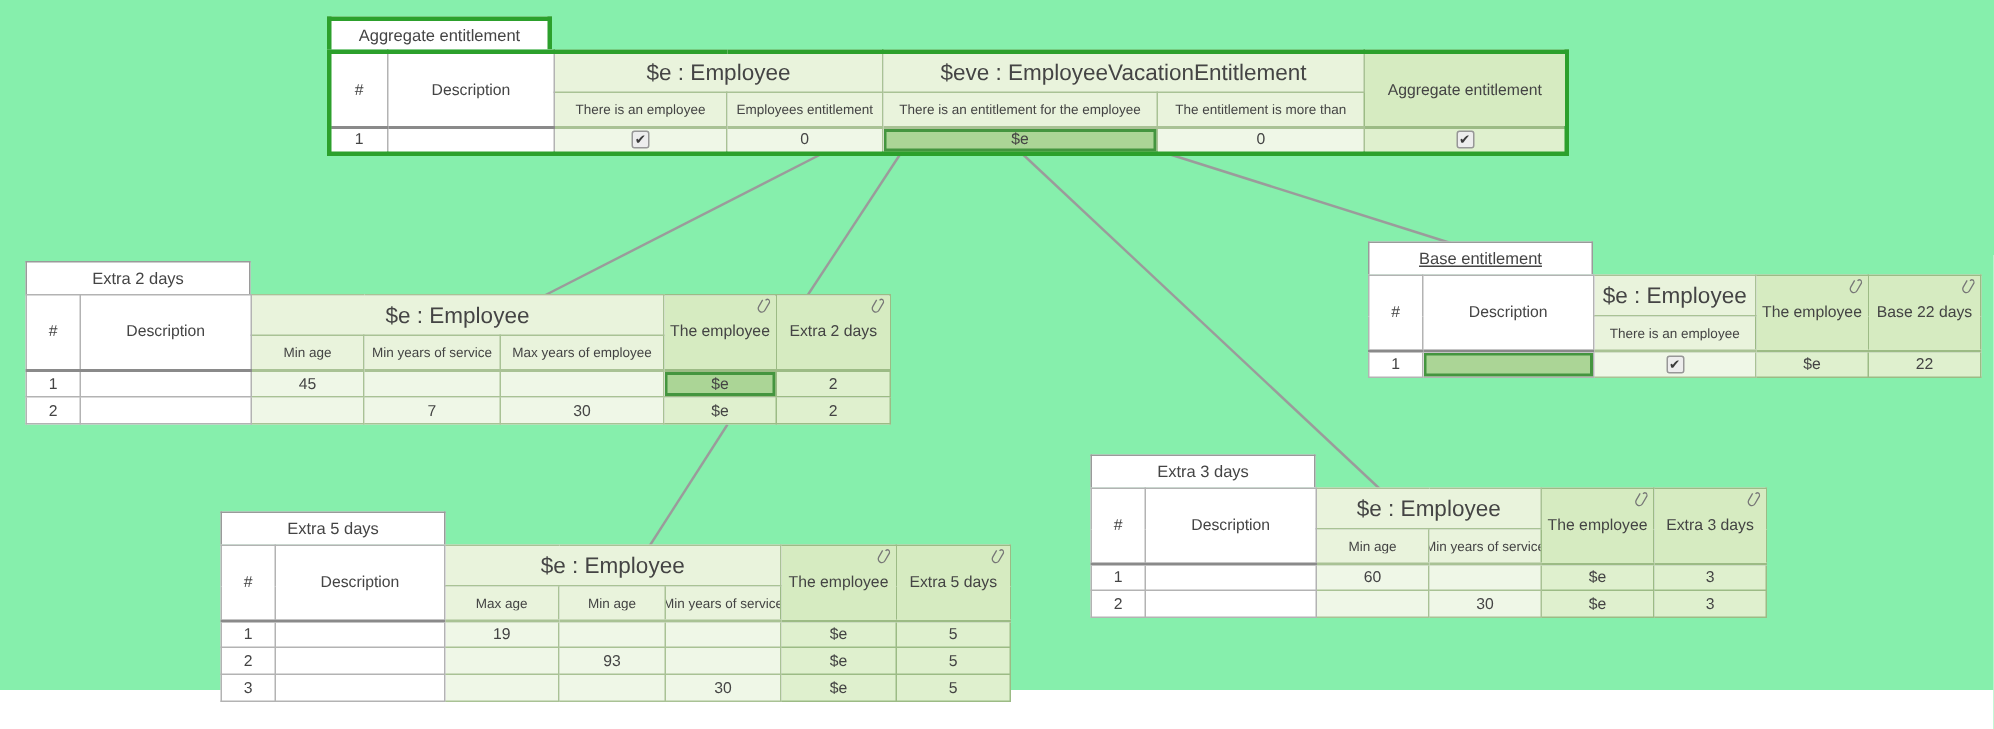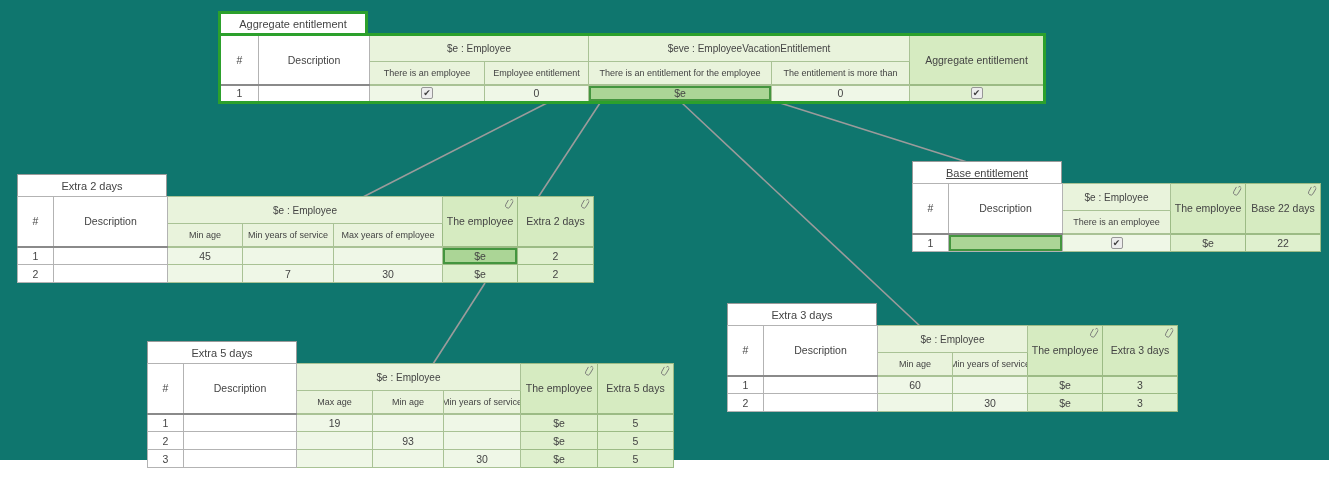--- a/index.html
+++ b/index.html
@@ -1,18 +1,18 @@
 <!DOCTYPE html>
 <html><head>
 <meta charset="utf-8">
 <style>
   * { box-sizing: border-box; margin: 0; padding: 0; }
   html, body { width: 1329px; height: 486px; overflow: hidden; }
   body { font-family: "Liberation Sans", "DejaVu Sans", sans-serif; }
-  #stage { position: relative; width: 1329px; height: 460px; background: #0f766e; }
+  #stage { position: relative; width: 1329px; height: 460px; background: #86efac; }
 
   #connectors { position: absolute; left: 0; top: 0; z-index: 1; }
   #connectors line { stroke: #9b9b9b; stroke-width: 1.6; }
 
   .dtable { position: absolute; z-index: 2; }
   .tab {
     position: absolute; top: 0; left: 0; height: 22px;
     background: #ffffff; border: 1px solid #9a9a9a; border-bottom: 0;
     display: flex; align-items: center; justify-content: center;
     font-size: 11px; color: #444; cursor: default;
@@ -28,21 +28,21 @@
   .grid tbody tr { height: 18px; }
   .grid tbody tr:first-child td { border-top: 2px solid #8a8a8a; }
 
   .h-num, .c-num, .h-desc, .c-desc { background: #ffffff; }
   .h-cond, .h-sub { background: #e9f3dc; border-color: #a9c295 !important; }
   .c-cond { background: #eff7e7; border-color: #a9c295 !important; }
   .h-link { background: #d6ebc1; border-color: #9cbb85 !important; position: relative; font-size: 10px; }
   .c-link { background: #dff0ce; border-color: #9cbb85 !important; }
   .h-sub .clip, .h-cond .clip { display: flex; justify-content: center; overflow: hidden; }
   .h-sub .clip span { white-space: nowrap; font-size: 9px; color: #444; }
-  .h-cond .clip span { white-space: nowrap; font-size: 10px; }
+  .h-cond .clip span { white-space: nowrap; font-size: 15px; }
   .sel { background: #abd596 !important; box-shadow: inset 0 0 0 2px #44953f; }
 
   .selected .tab { border: 3px solid #2ca02c; border-bottom: 0; }
   .selected .grid { border: 3px solid #2ca02c; }
 
   .cb {
     width: 12px; height: 12px; margin: 0 auto; background: #ededed;
     border: 1px solid #979797; border-radius: 2px;
     font-size: 9px; line-height: 10px; color: #3c3c3c; text-align: center;
   }
@@ -93,21 +93,21 @@
             </th>
           </tr>
           <tr class="r2">
             <th class="h-sub">
               <div class="clip">
                 <span>There is an employee</span>
               </div>
             </th>
             <th class="h-sub">
               <div class="clip">
-                <span>Employee entitlement</span>
+                <span>Employees entitlement</span>
               </div>
             </th>
             <th class="h-sub">
               <div class="clip">
                 <span>There is an entitlement for the employee</span>
               </div>
             </th>
             <th class="h-sub">
               <div class="clip">
                 <span>The entitlement is more than</span>

